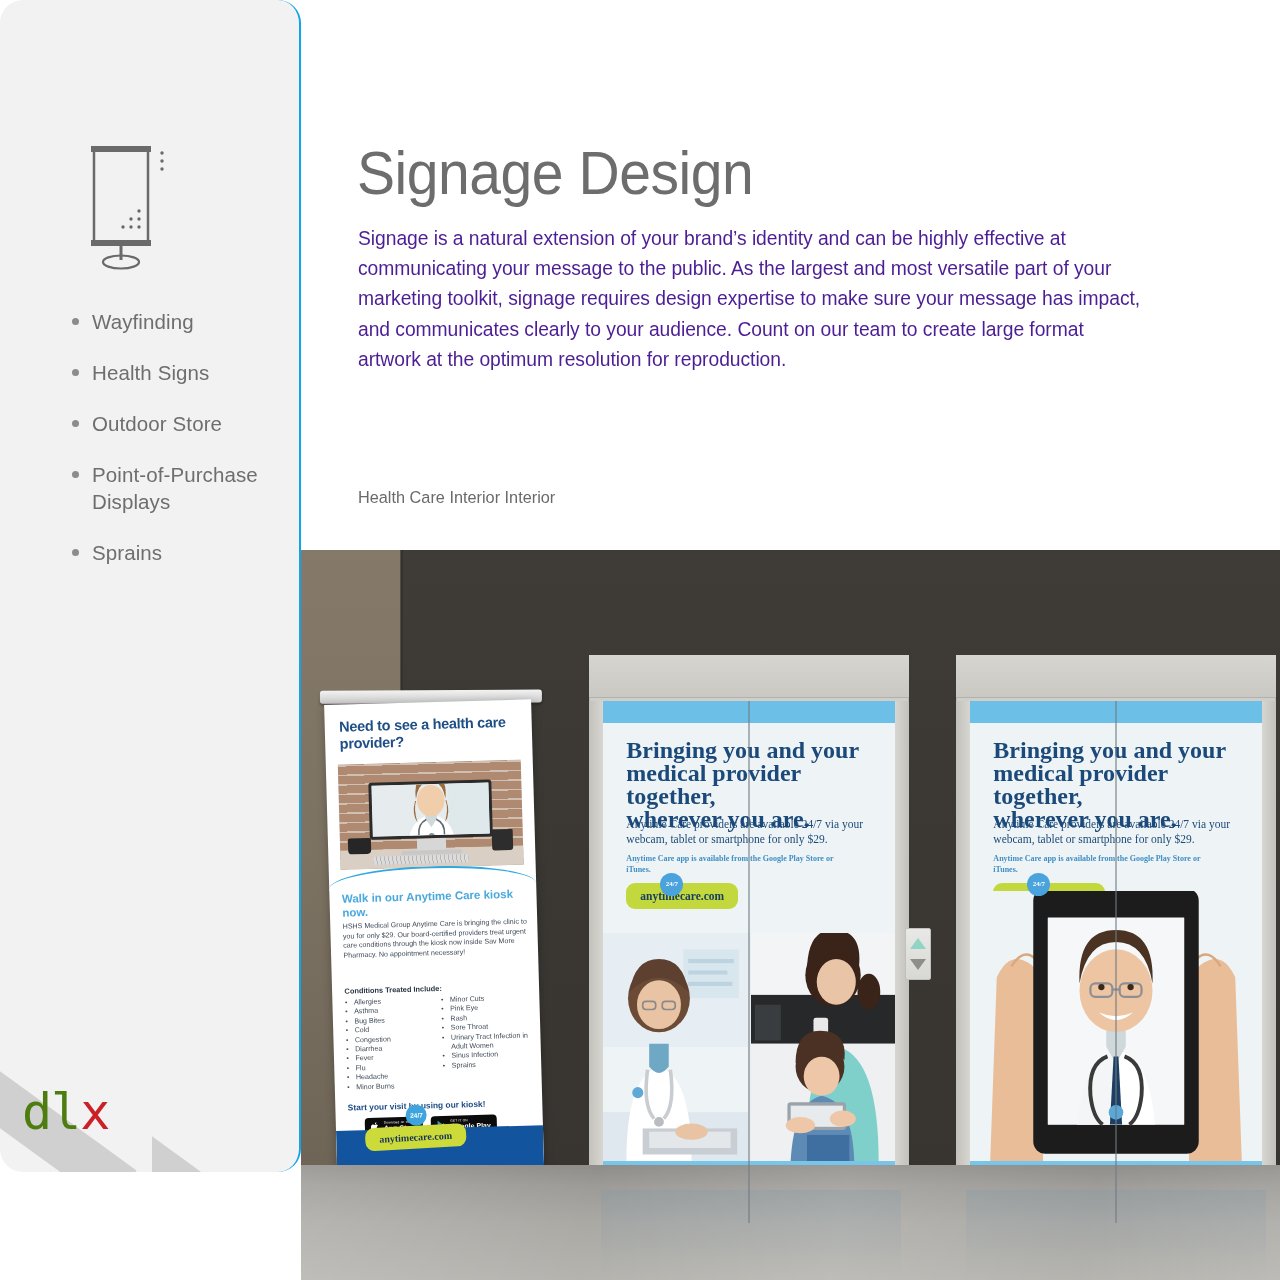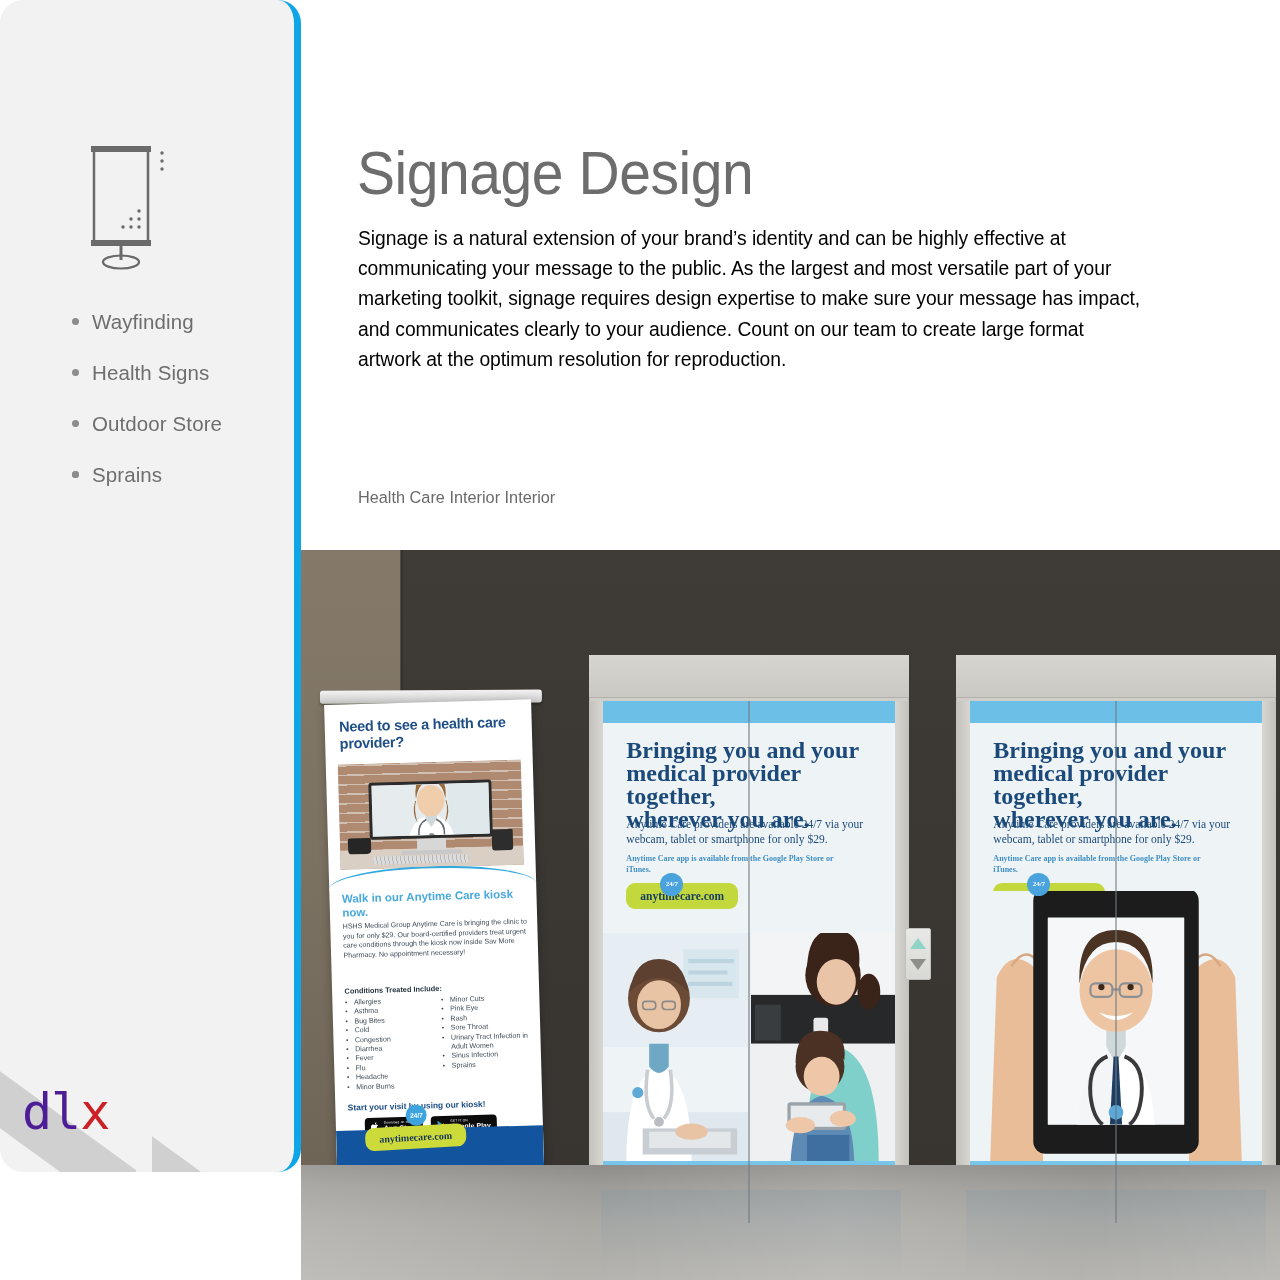--- a/index.html
+++ b/index.html
@@ -11,21 +11,21 @@
     position: relative;
   }
 
   
   #page { position: relative; width: 1280px; height: 1280px; background: #fff; overflow: hidden; }
 
   
   #sidebar {
     position: absolute; left: 0; top: 0; width: 301px; height: 1172px;
     background: #f2f2f2;
-    border-right: 7px solid #0ea5e9;
+    border-right: 2px solid #0ea5e9;
     overflow: hidden;
     border-radius: 23px;
   }
   
   .stripes { position: absolute; left: 0; bottom: 0; overflow: hidden; }
   .stripes-a { width: 152px; height: 315px; bottom: 0; left: 0; }
   .stripes-b { width: 149px; height: 240px; bottom: 0; left: 152px; }
   .stripe {
     position: absolute;
     background: #d0d0d0;
@@ -53,38 +53,38 @@
     width: 7px; height: 7px; border-radius: 50%;
     background: #8c8c8c;
   }
 
   #logo { position: absolute; left: 22px; bottom: 30px; font-size: 0; }
   #logo .lt {
     font-family: "Liberation Serif", serif;
     font-size: 60px; line-height: 60px;
     letter-spacing: 1px;
   }
-  #logo .lt-dark { color: #4c1d95; font-family: "DejaVu Sans Mono", monospace; font-size: 50px; letter-spacing: -1px;}
+  #logo .lt-dark { color: #4d7c0f; font-family: "DejaVu Sans Mono", monospace; font-size: 50px; letter-spacing: -1px;}
   #logo .lt-red { color: #cc2027; font-family: "DejaVu Sans Mono", monospace; font-size: 50px; letter-spacing: -1px;}
 
   
   #content { position: absolute; left: 301px; top: 0; width: 979px; height: 1280px; background: #fff; }
   #page-title {
     position: absolute; left: 56px; top: 137px;
     font-size: 62px; line-height: 72px;
     font-weight: 300;
     color: #6d6d6d;
     letter-spacing: -0.5px;
     transform: scaleX(0.92);
     transform-origin: left center;
   }
   #intro {
     position: absolute; left: 57px; top: 224px; width: 790px;
     font-size: 19.3px; line-height: 30.2px;
-    color: #000000;
+    color: #4c1d95;
     letter-spacing: -0.05px;
   }
   #caption {
     position: absolute; left: 57px; top: 486px;
     font-size: 16.3px; line-height: 22px;
     color: #6a6a6a;
   }
 
   
   #photo {
@@ -267,20 +267,21 @@
       <li>
         <span class="dot"></span>
         <span>Health Signs</span>
       </li>
       <li>
         <span class="dot"></span>
         <span>Outdoor Store</span>
       </li>
       <li>
         <span class="dot"></span>
+        <span>Point-of-Purchase Displays</span>
       </li>
       <li>
         <span class="dot"></span>
         <span>Sprains</span>
       </li>
     </ul>
 
     <div class="stripes stripes-a">
       <div class="stripe" style="top:-20px;"></div>
       <div class="stripe" style="top:70px;"></div>

